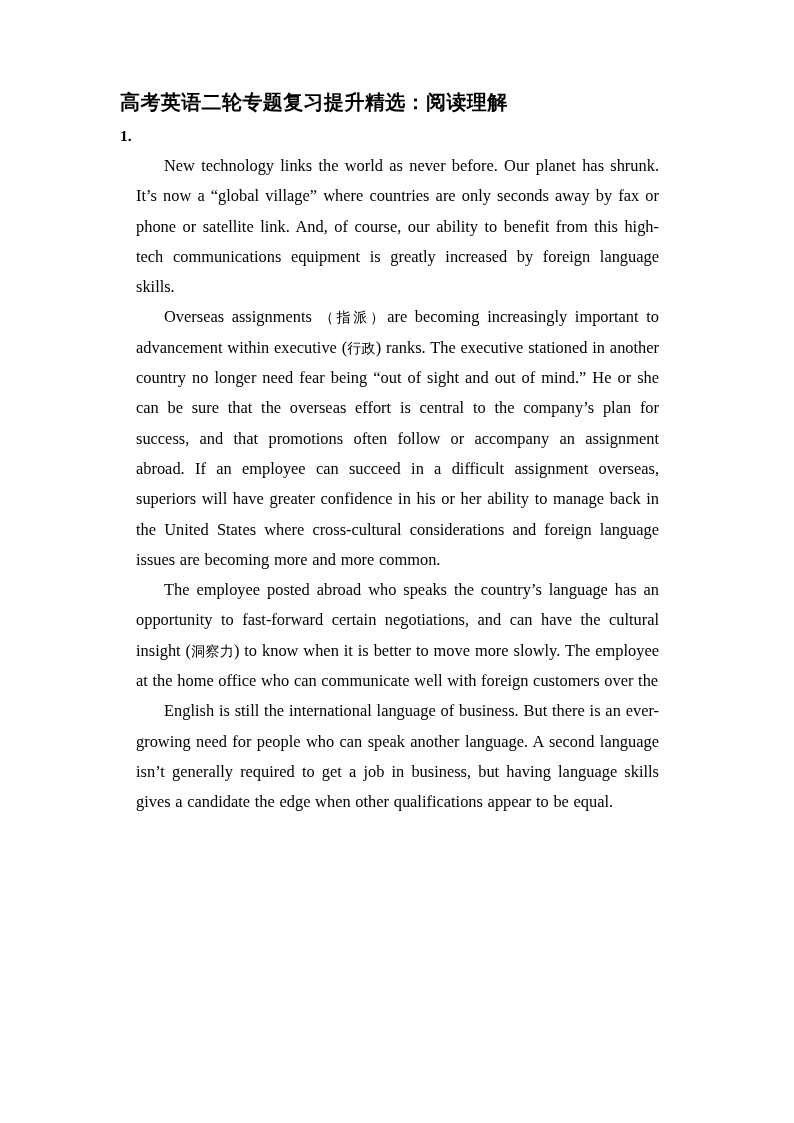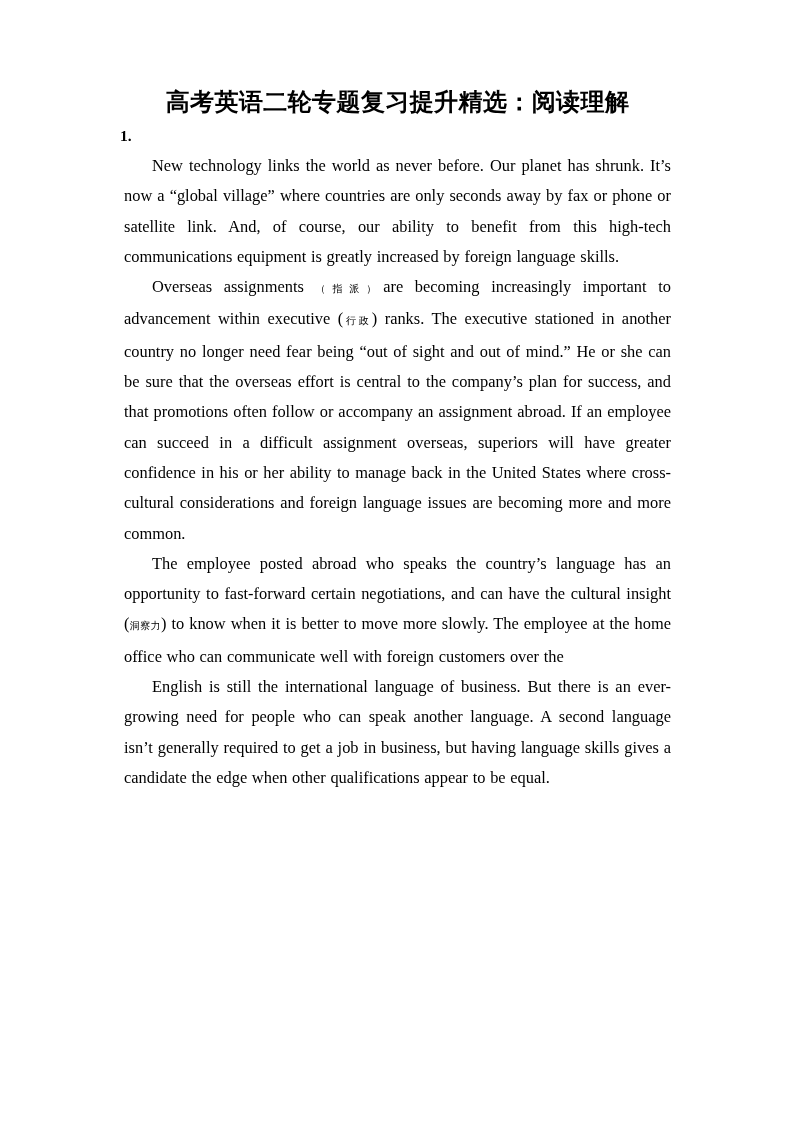--- a/index.html
+++ b/index.html
@@ -18,61 +18,60 @@
   .page {
     position: relative;
     width: 794px;
     height: 1123px;
     box-sizing: border-box;
     padding: 88px 119px 0 120px;
   }
   .doc-title {
     margin: 0;
     padding: 0;
-    text-align: center;
     font-family: "Liberation Serif", "DejaVu Serif", serif;
     font-weight: bold;
-    font-size: 24px;
+    font-size: 20px;
     line-height: 28px;
     letter-spacing: 0.4px;
     color: #000;
     white-space: nowrap;
   }
   .item-number {
     margin: 0;
     padding: 0;
     margin-top: 11px;
     font-family: "Liberation Serif", "DejaVu Serif", serif;
     font-weight: bold;
     font-size: 15.5px;
     line-height: 18px;
     text-align: left;
   }
   .body-text {
-    margin: 4px;
+    margin: 16px;
     padding: 0;
     margin-top: 6px;
   }
   .body-text p {
     margin: 0;
     padding: 0;
     text-align: justify;
     text-justify: inter-word;
     text-indent: 28px;
     font-size: 16.4px;
     line-height: 30.3px;
     word-spacing: 0.6px;
     hyphens: none;
   }
   .body-text p:last-child {
     text-align-last: left;
   }
   .cjk {
     font-family: "DejaVu Sans", "Liberation Sans", sans-serif;
-    font-size: 10px;
+    font-size: 14px;
   }
 </style>
 </head>
 <body>
 
 <div class="page">
 
   <h1 class="doc-title">高考英语二轮专题复习提升精选：阅读理解</h1>
 
   <div class="item-number">1.</div>

